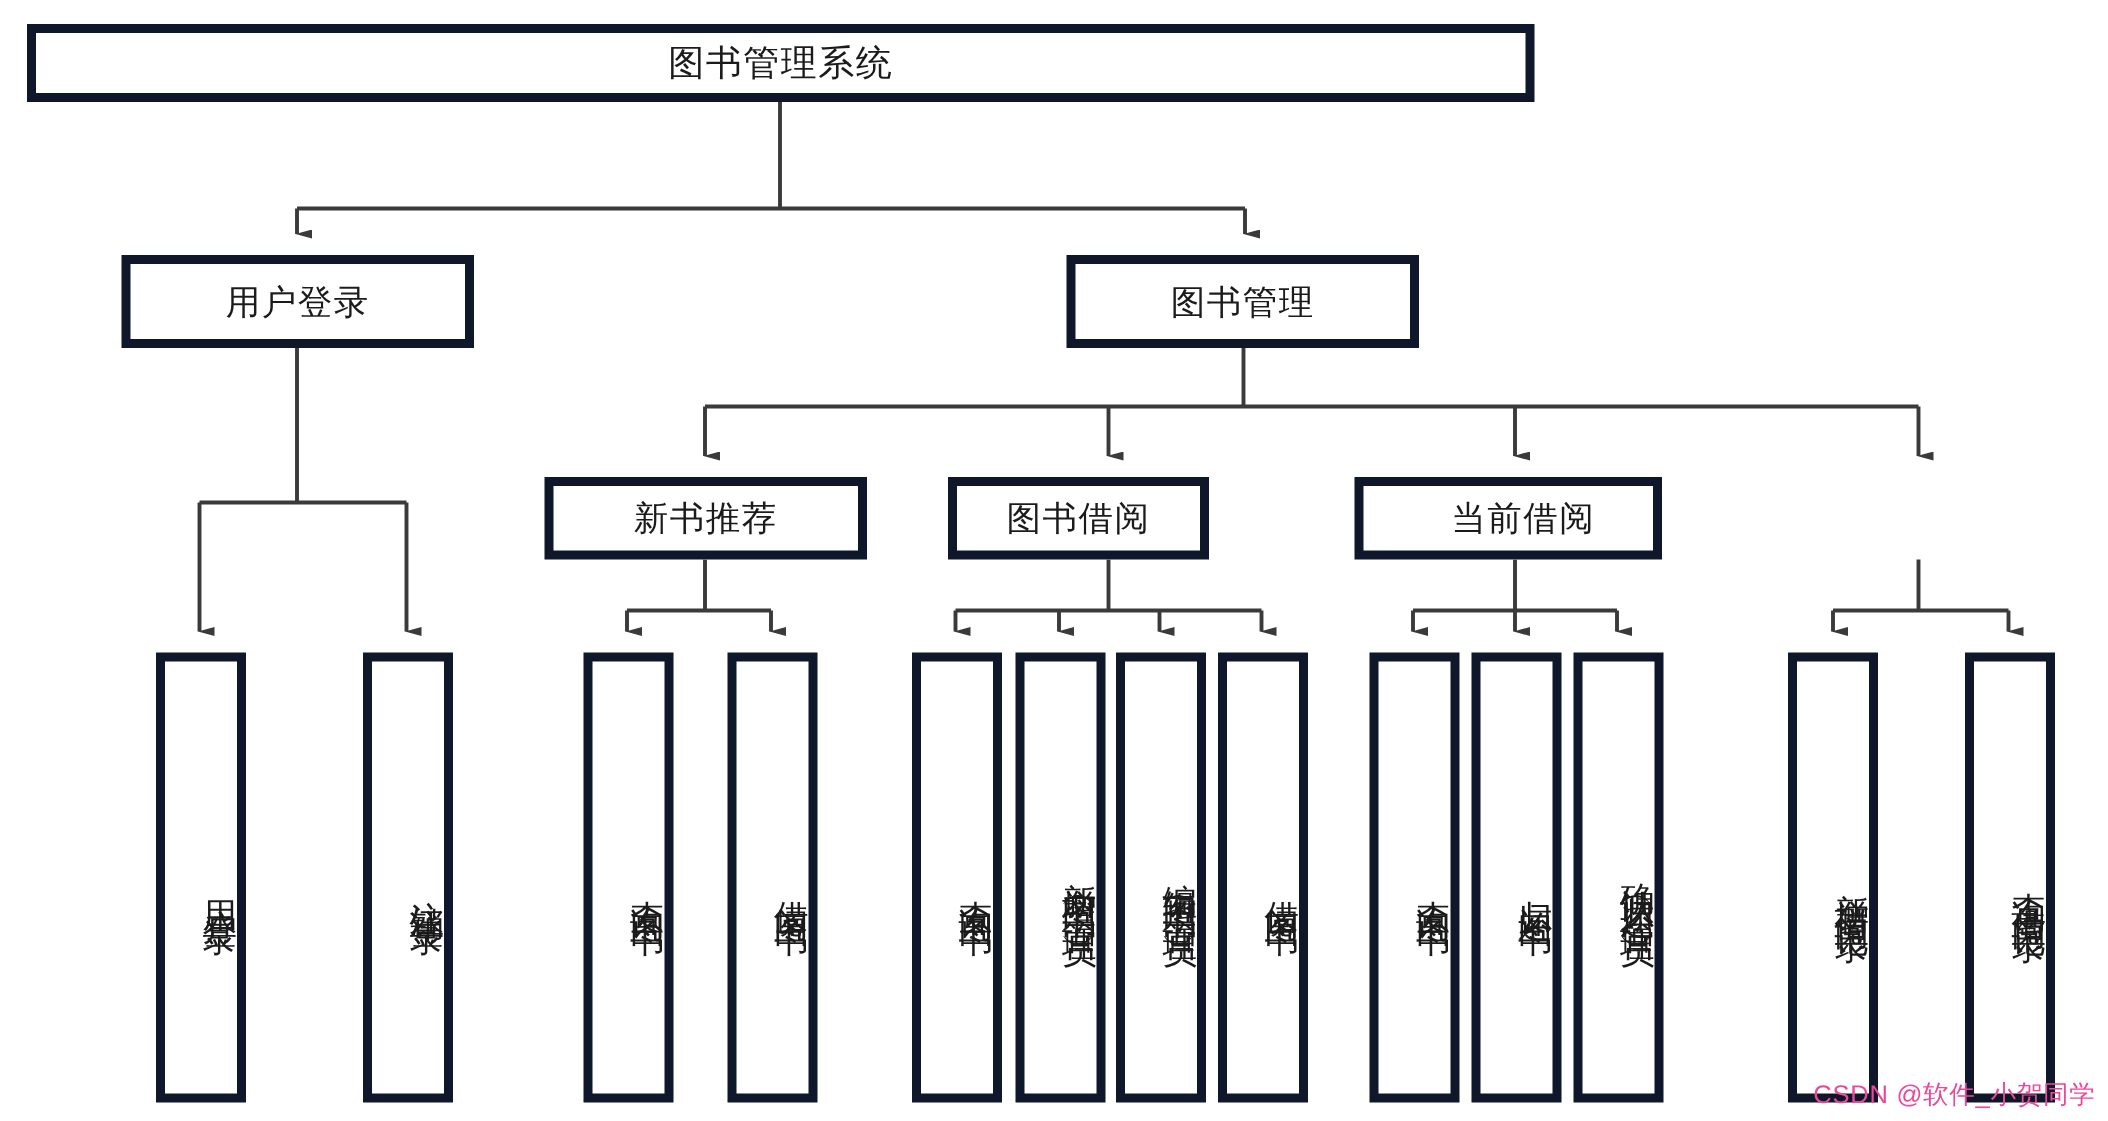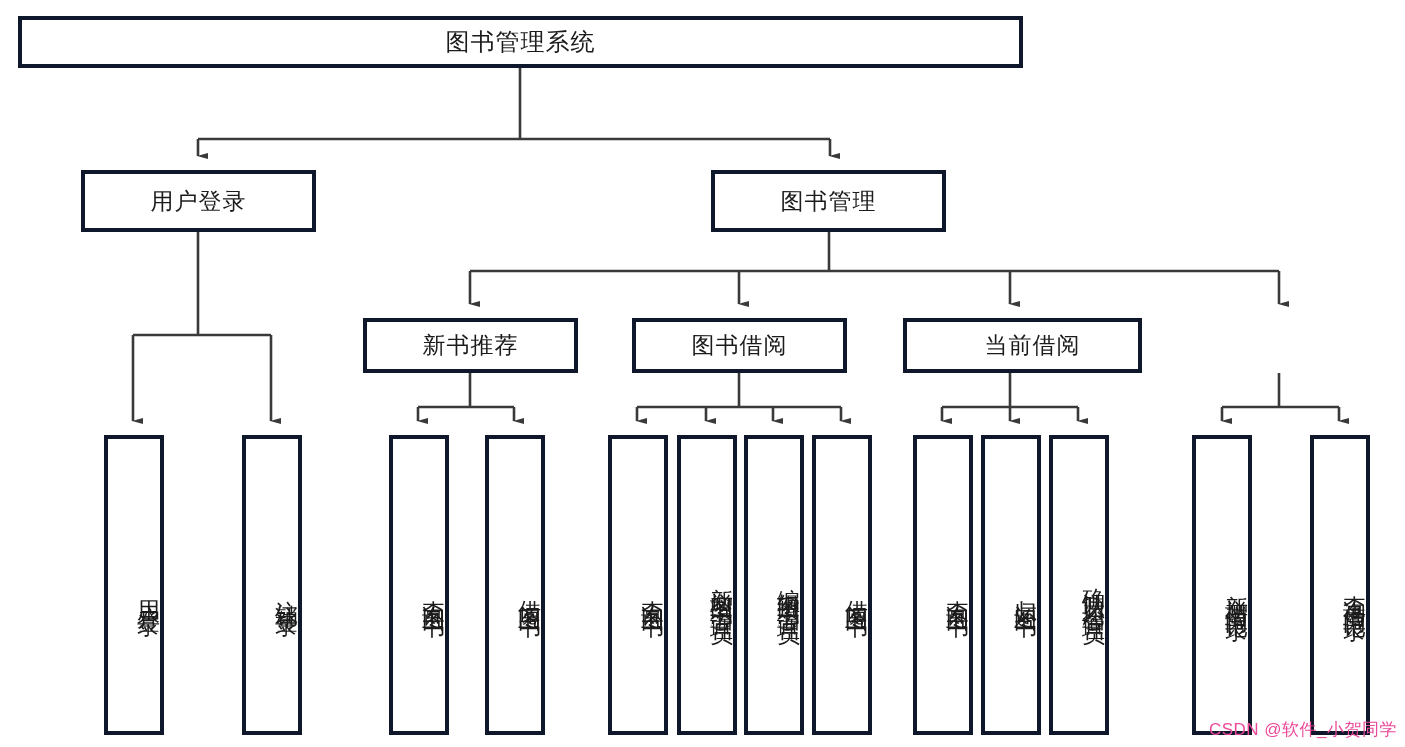--- a/index.html
+++ b/index.html
@@ -1,21 +1,21 @@
 <!DOCTYPE html>
 <html><head>
 <meta charset="utf-8">
 <style>
   html,body{margin:0;padding:0;background:#ffffff;}
   body{width:1405px;height:747px;overflow:hidden;
        font-family:"Liberation Sans","DejaVu Sans",sans-serif;}
   #stage{position:relative;width:1405px;height:747px;background:#fff;}
   svg#wires{position:absolute;left:0;top:0;width:1405px;height:747px;}
   .node{position:absolute;box-sizing:border-box;background:#ffffff;
-        border:4px solid #0f172a;display:flex;align-items:center;
+        border:6px solid #0f172a;display:flex;align-items:center;
         justify-content:center;color:#1b1b1b;}
   .node.h{font-size:23px;letter-spacing:1px;white-space:nowrap;}
   .node.root{font-size:24px;}
   .node.v{writing-mode:vertical-rl;text-orientation:upright;
           font-size:23px;letter-spacing:5px;line-height:1.0;
           padding-top:14px;align-items:flex-start;justify-content:center;}
   .wm{position:absolute;right:8px;bottom:6px;font-size:17px;color:#ec4899;
       white-space:nowrap;letter-spacing:0.5px;}
 </style>
 </head>
@@ -72,22 +72,22 @@
       <path d="M1339,407 L1339,421" marker-end="url(#ah)"></path>
     </g>
   </svg>
 
   <div class="node h root" style="left:18px;top:16px;width:1005px;height:52px;">图书管理系统</div>
 
   <div class="node h" style="left:81px;top:170px;width:235px;height:62px;">用户登录</div>
   <div class="node h" style="left:363px;top:318px;width:215px;height:55px;">新书推荐</div>
 
   <div class="node h" style="left:711px;top:170px;width:235px;height:62px;">图书管理</div>
-  <div class="node h" style="left:632px;top:318px;width:215px;height:55px;">图书借阅</div>
-  <div class="node h" style="left:903px;top:318px;width:239px;height:55px;padding-left:20px;">当前借阅</div>
+  <div class="node h" style="left:632px;top:318px;width:174px;height:55px;">图书借阅</div>
+  <div class="node h" style="left:903px;top:318px;width:205px;height:55px;padding-left:20px;">当前借阅</div>
 
   <div class="node v" style="left:104px;top:435px;width:60px;height:300px;">用户登录</div>
   <div class="node v" style="left:242px;top:435px;width:60px;height:300px;">注销登录</div>
 
   <div class="node v" style="left:389px;top:435px;width:60px;height:300px;">查询图书</div>
   <div class="node v" style="left:485px;top:435px;width:60px;height:300px;">借阅图书</div>
 
   <div class="node v" style="left:608px;top:435px;width:60px;height:300px;">查询图书</div>
   <div class="node v" style="left:677px;top:435px;width:60px;height:300px;">新增图书（管理员）</div>
   <div class="node v" style="left:744px;top:435px;width:60px;height:300px;">编辑图书（管理员）</div>

